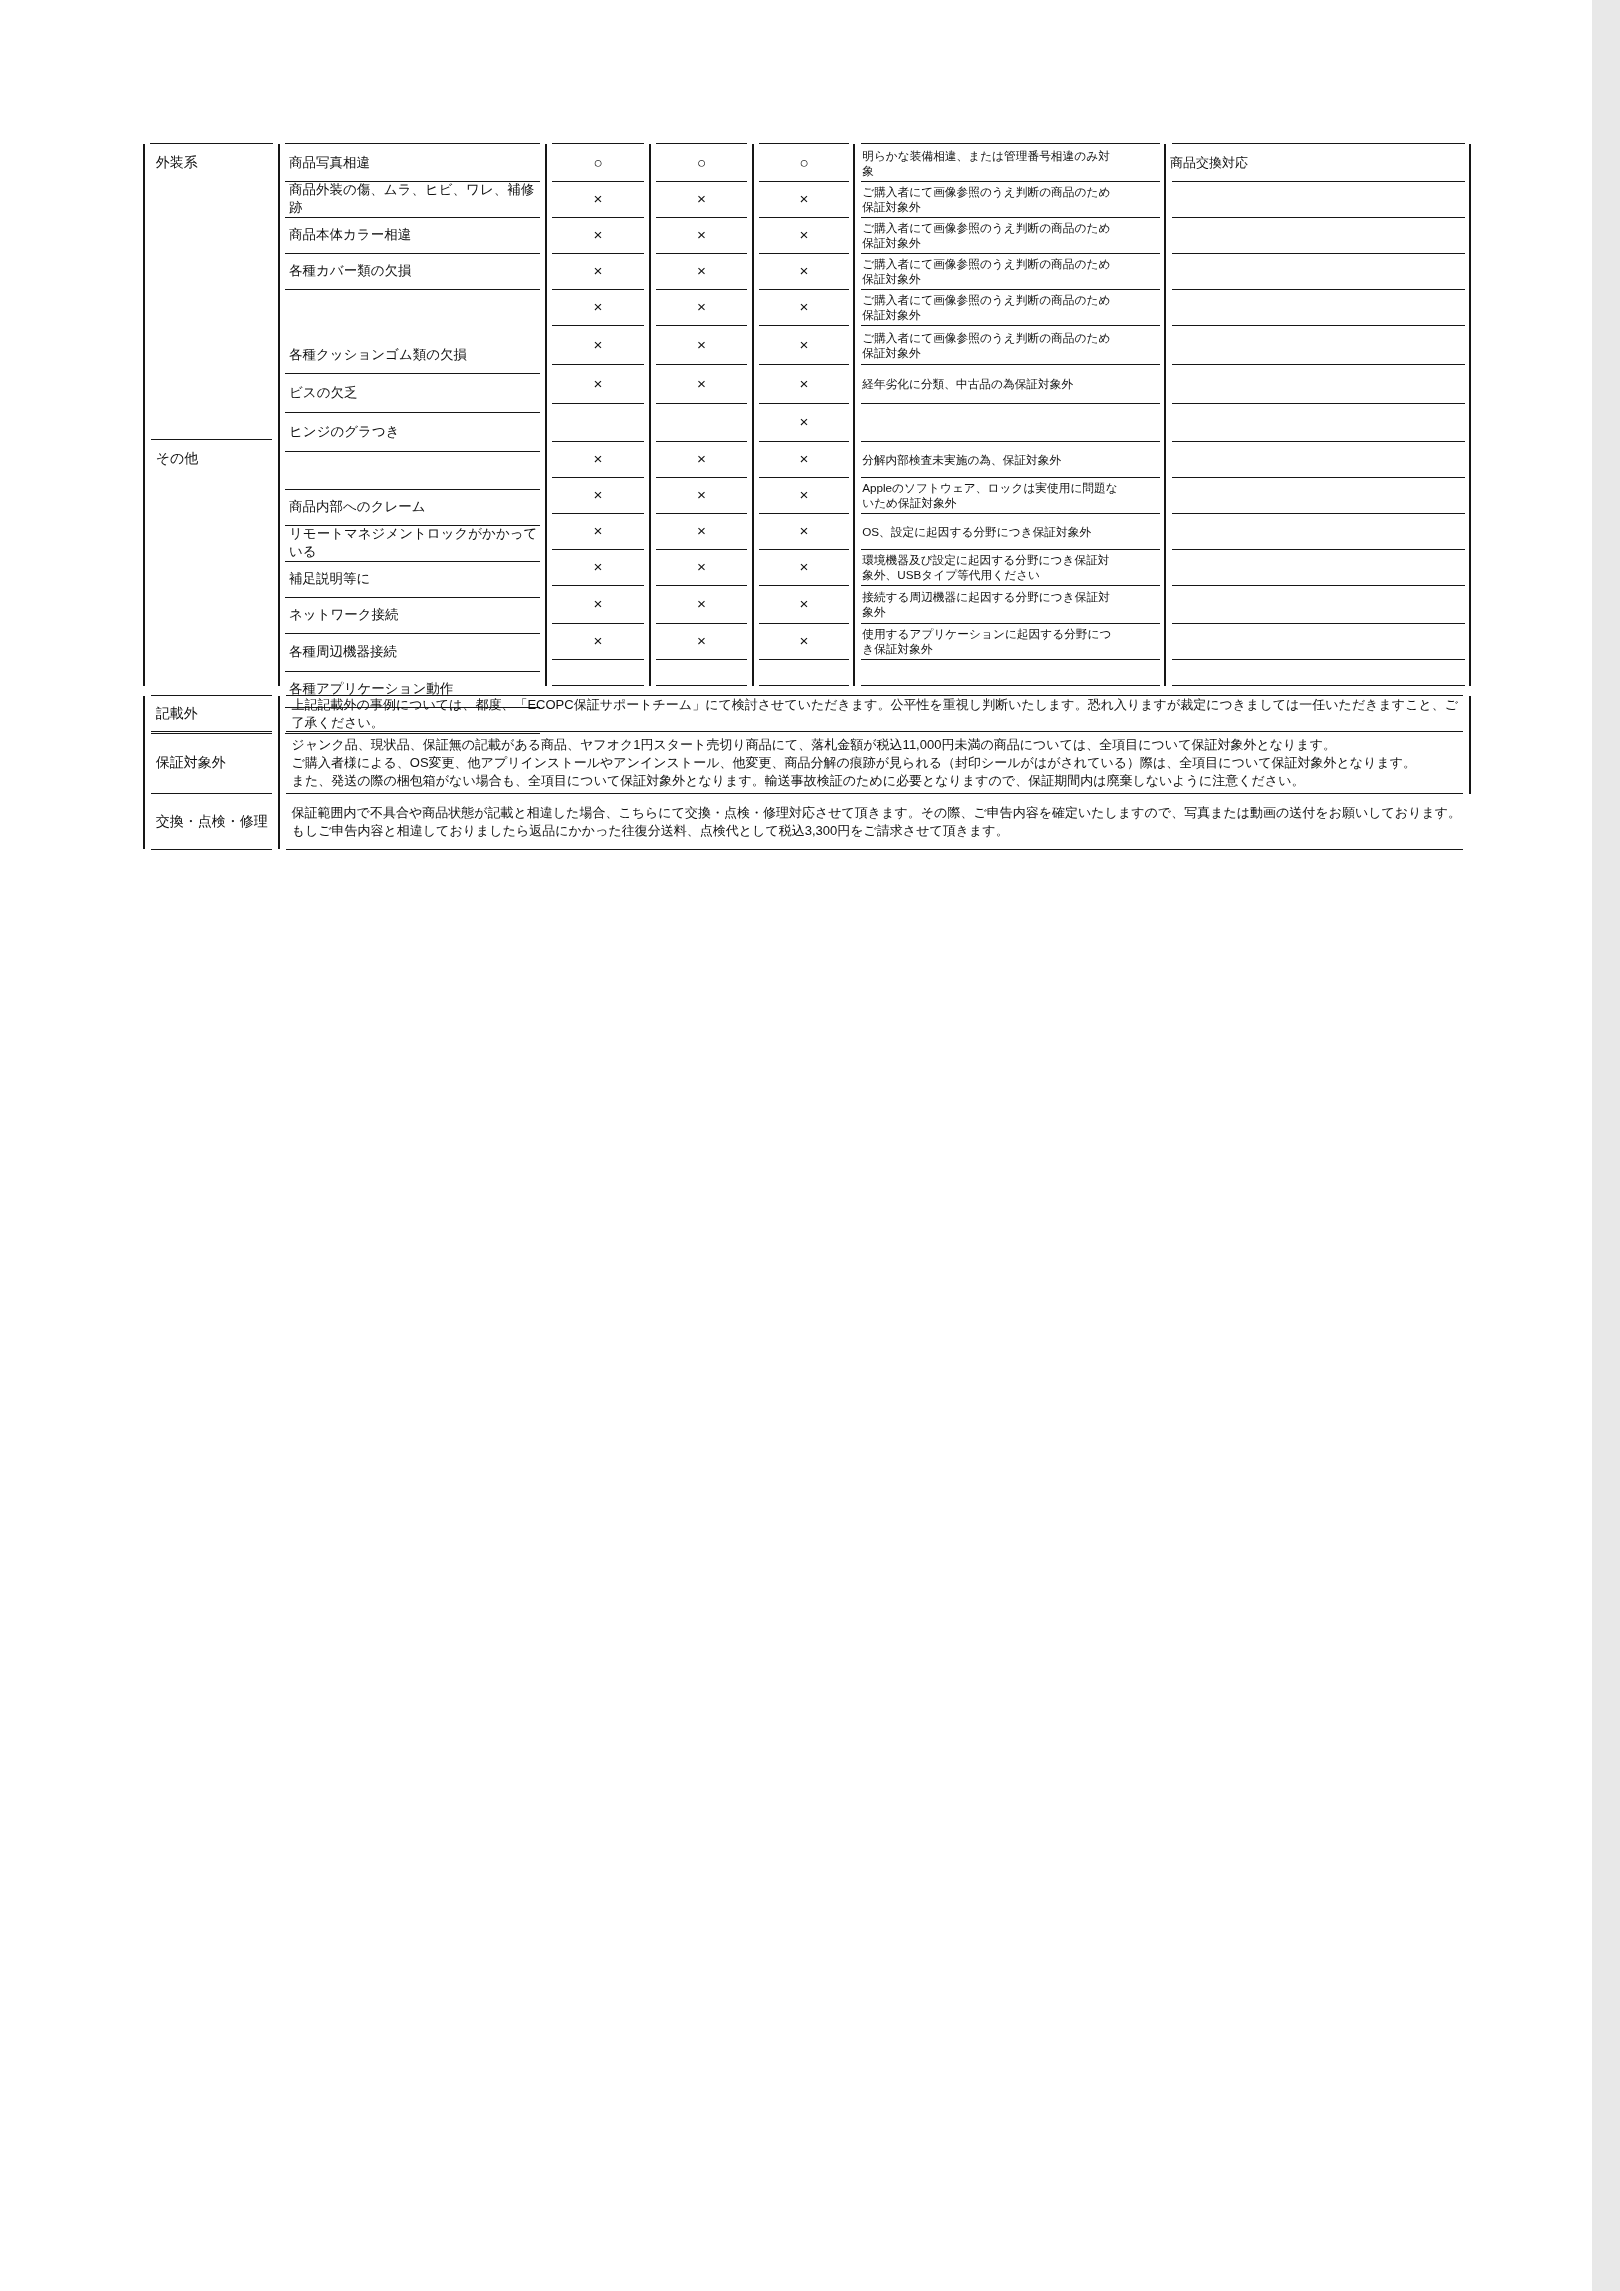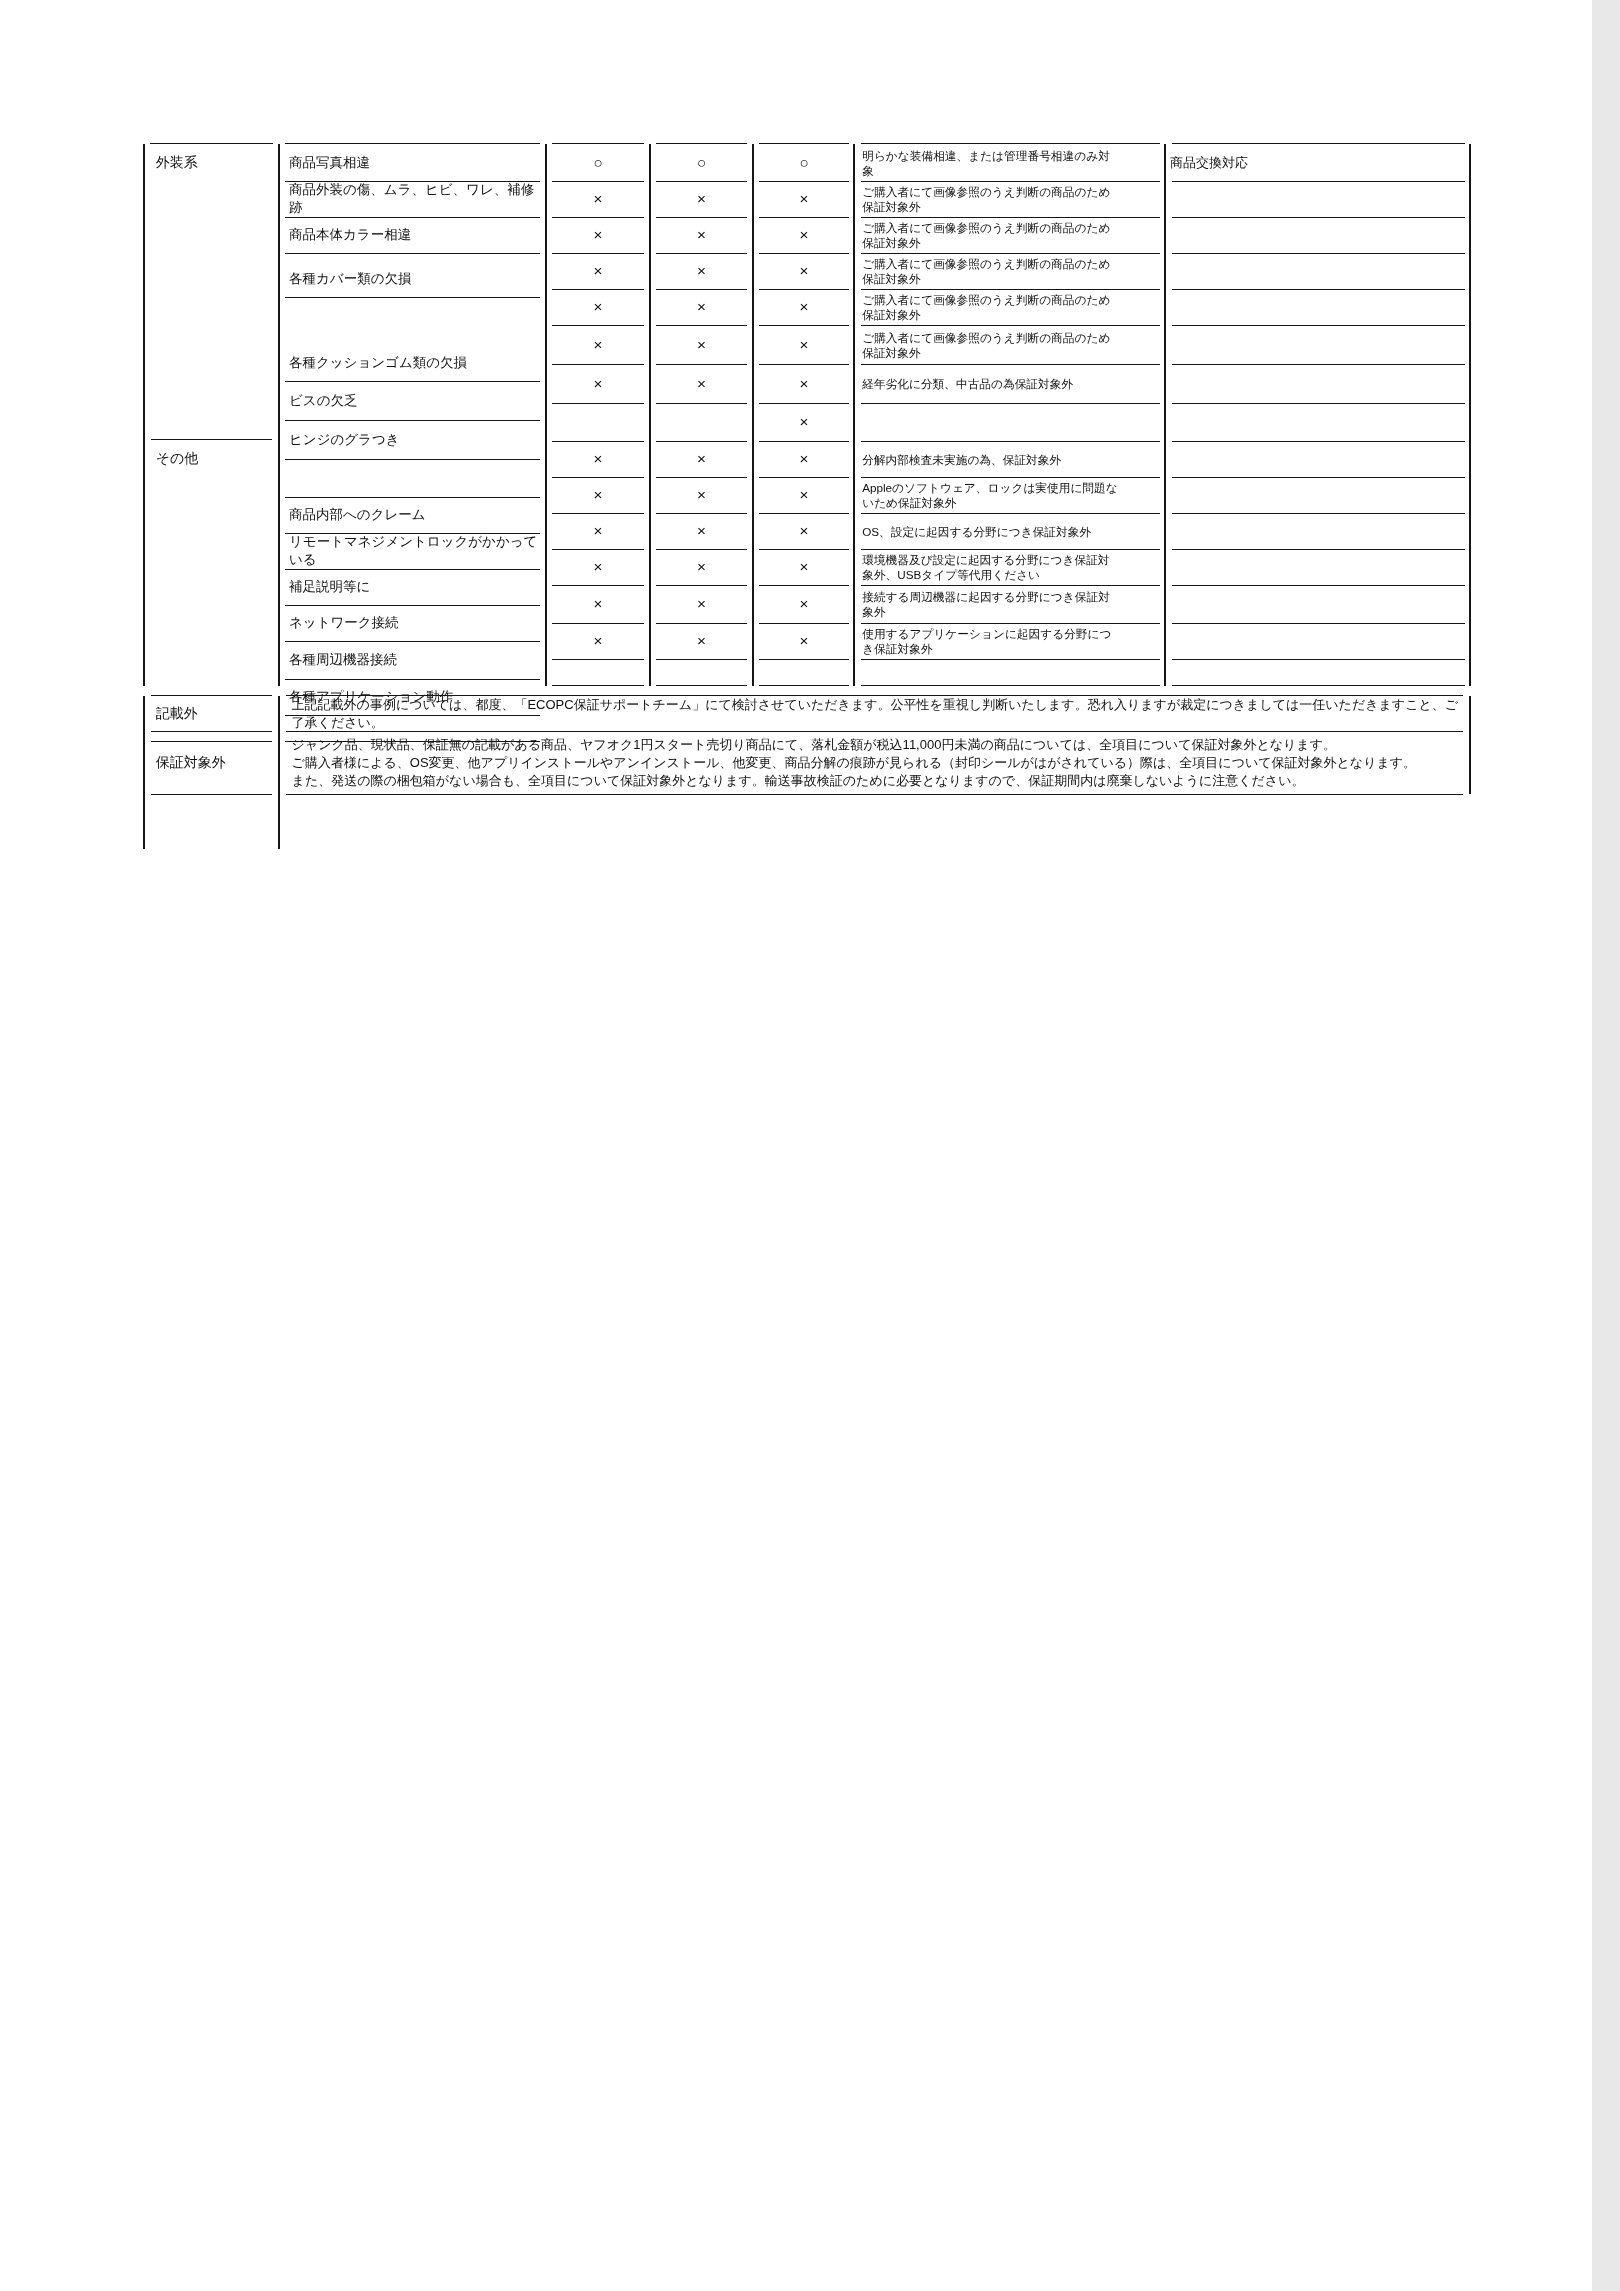--- a/index.html
+++ b/index.html
@@ -48,21 +48,21 @@
     <div class="col" id="col-item" style="width:267px">
         <div class="cell c-item" style="height: 37px;">
           <span class="txt">商品写真相違</span>
         </div>
         <div class="cell c-item" style="height: 36px;">
           <span class="txt">商品外装の傷、ムラ、ヒビ、ワレ、補修跡</span>
         </div>
         <div class="cell c-item" style="height: 36px;">
           <span class="txt">商品本体カラー相違</span>
         </div>
-        <div class="cell c-item" style="height: 36px; margin-top: 8px;">
+        <div class="cell c-item" style="height: 36px;">
           <span class="txt">各種カバー類の欠損</span>
         </div>
         <div class="cell c-item" style="height: 36px; margin-top: 48px;">
           <span class="txt">各種クッションゴム類の欠損</span>
         </div>
         <div class="cell c-item" style="height: 39px;">
           <span class="txt">ビスの欠乏</span>
         </div>
         <div class="cell c-item" style="height: 39px;">
           <span class="txt">ヒンジのグラつき</span>
@@ -354,16 +354,25 @@
       <div class="frow" style="height: 62px;">
         <div class="fcell flabel">
           <span>保証対象外</span>
         </div>
         <div class="fcell ftext">
           <div>ジャンク品、現状品、保証無の記載がある商品、ヤフオク1円スタート売切り商品にて、落札金額が税込11,000円未満の商品については、全項目について保証対象外となります。</div>
           <div>ご購入者様による、OS変更、他アプリインストールやアンインストール、他変更、商品分解の痕跡が見られる（封印シールがはがされている）際は、全項目について保証対象外となります。</div>
           <div>また、発送の際の梱包箱がない場合も、全項目について保証対象外となります。輸送事故検証のために必要となりますので、保証期間内は廃棄しないように注意ください。</div>
         </div>
       </div>
+      <div class="frow" style="height: 55px;">
+        <div class="fcell flabel">
+          <span>交換・点検・修理</span>
+        </div>
+        <div class="fcell ftext">
+          <div>保証範囲内で不具合や商品状態が記載と相違した場合、こちらにて交換・点検・修理対応させて頂きます。その際、ご申告内容を確定いたしますので、写真または動画の送付をお願いしております。</div>
+          <div>もしご申告内容と相違しておりましたら返品にかかった往復分送料、点検代として税込3,300円をご請求させて頂きます。</div>
+        </div>
+      </div>
     </div>
 
 </div>
 
 
 </body></html>

